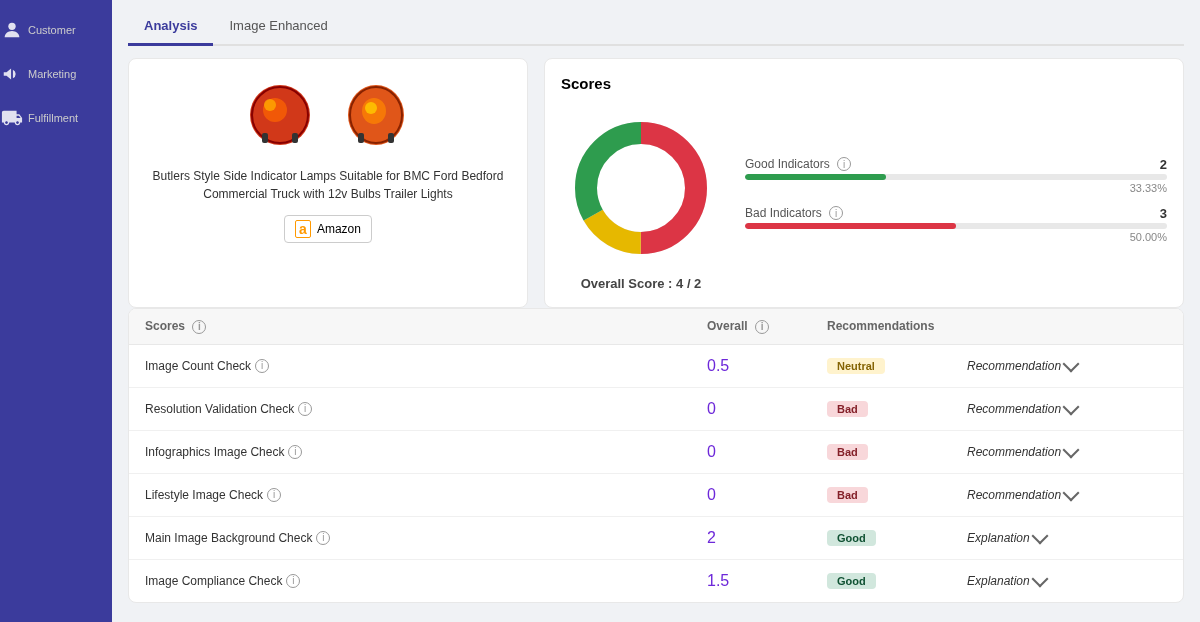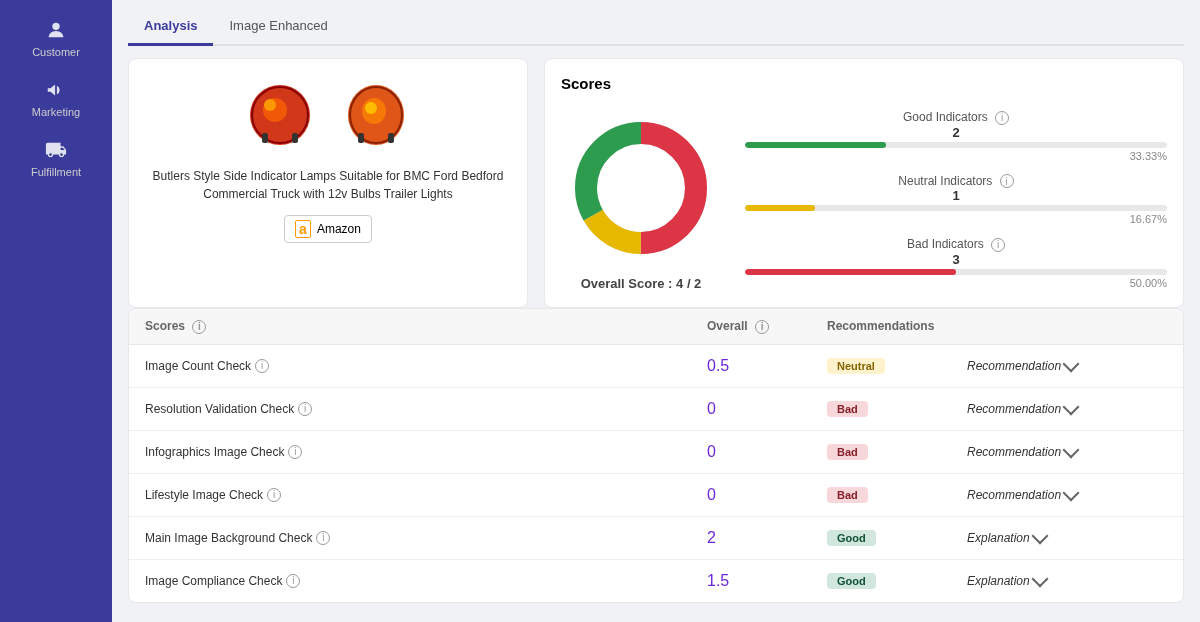--- a/index.html
+++ b/index.html
@@ -10,21 +10,21 @@
       width: 112px;
       background: #3b3b9c;
       display: flex;
       flex-direction: column;
       align-items: center;
       padding-top: 8px;
       flex-shrink: 0;
     }
     .sidebar-item {
       display: flex;
-      flex-direction: column;
+      flex-direction: row;
       align-items: center;
       color: #ccc;
       padding: 10px 0;
       width: 100%;
       cursor: pointer;
       font-size: 11px;
       gap: 4px;
     }
     .sidebar-icon {
       width: 24px;
@@ -158,21 +158,20 @@
       display: flex;
       flex-direction: column;
       gap: 2px;
     }
     .indicator-header {
       display: flex;
       justify-content: space-between;
       align-items: center;
       font-size: 12px;
       color: #555;
-      flex-direction: column;
     }
     .indicator-count {
       font-weight: bold;
       font-size: 13px;
       color: #333;
     }
     .indicator-bar-bg {
       height: 6px;
       background: #e8e8e8;
       border-radius: 3px;
@@ -363,33 +362,20 @@
                 <span class="info-icon">i</span>
               </span>
               <span class="indicator-count">2</span>
             </div>
             <div class="indicator-bar-bg">
               <div class="indicator-bar" style="width:33.33%;background:#2e9c4e;"></div>
             </div>
             <div class="indicator-pct">33.33%</div>
           </div>
 
-          <div class="indicator-row">
-            <div class="indicator-header">
-              <span>
-                <span>Neutral Indicators</span>
-                <span class="info-icon">i</span>
-              </span>
-              <span class="indicator-count">1</span>
-            </div>
-            <div class="indicator-bar-bg">
-              <div class="indicator-bar" style="width:16.67%;background:#e6b800;"></div>
-            </div>
-            <div class="indicator-pct">16.67%</div>
-          </div>
 
           <div class="indicator-row">
             <div class="indicator-header">
               <span>
                 <span>Bad Indicators</span>
                 <span class="info-icon">i</span>
               </span>
               <span class="indicator-count">3</span>
             </div>
             <div class="indicator-bar-bg">

